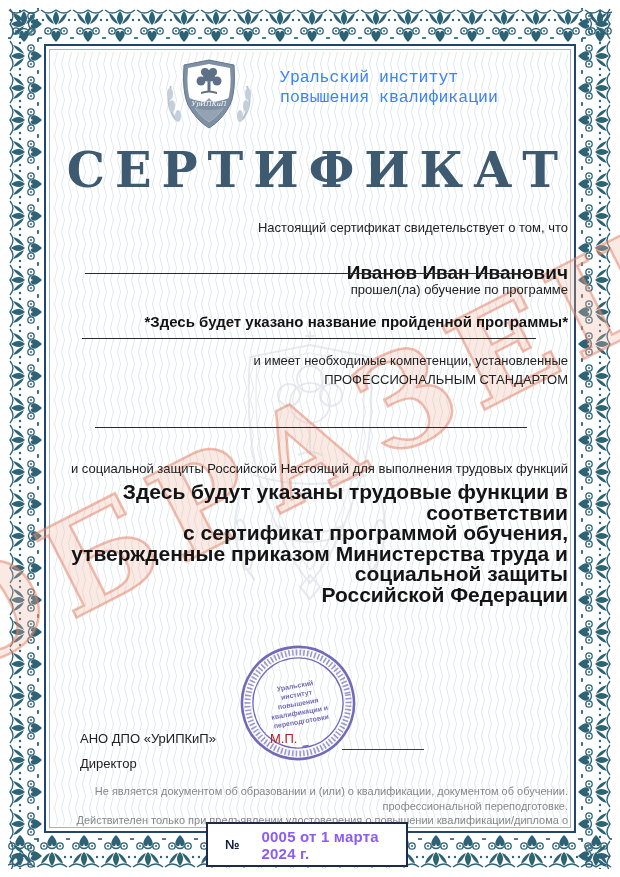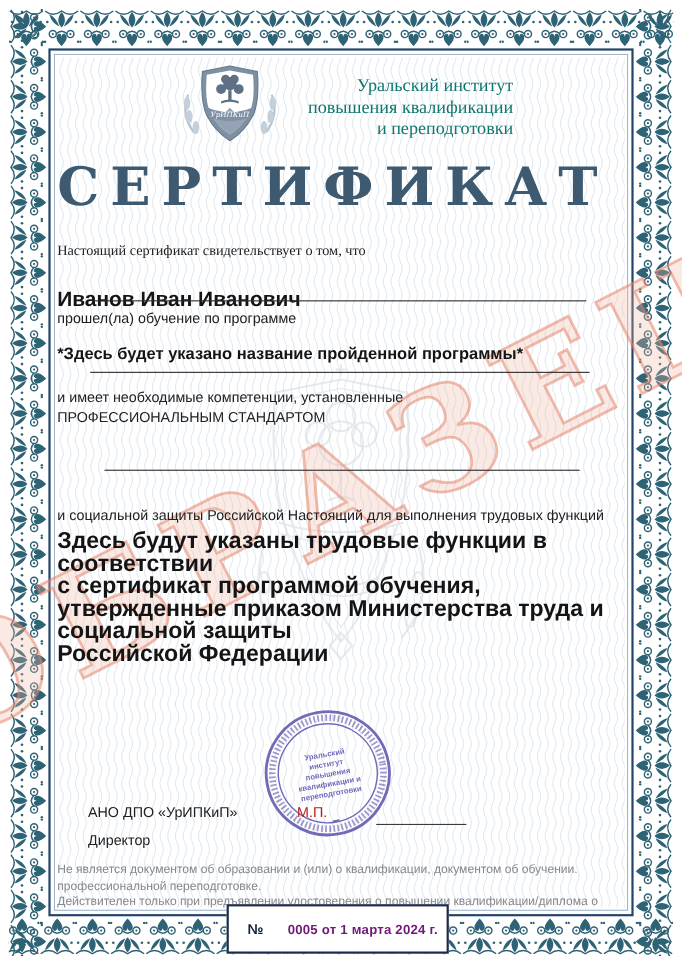--- a/index.html
+++ b/index.html
@@ -22,37 +22,37 @@
   .guilloche{position:absolute;left:52px;top:52px;width:516px;height:773px;}
   
   .wm-shield{position:absolute;left:195px;top:325px;opacity:.55;z-index:1;}
   .wm-sample{position:absolute;left:50%;top:448px;transform:translate(-50%,-50%) rotate(-27deg);
      font-family:"DejaVu Serif",serif;font-weight:700;font-size:128px;letter-spacing:14px;
      color:rgba(243,184,164,.30);-webkit-text-stroke:2.5px rgba(227,128,102,.52);
      white-space:nowrap;z-index:2;}
   
   .content{position:absolute;inset:52px;z-index:4;}
   .content .abs{position:absolute;}
-  .ctr{left:0;right:0;text-align:left;}
-  .orgname{font-family:Liberation Serif, serif;font-size:16.5px;line-height:19.5px;color:#0f766e;text-align:right;}
+  .ctr{left:0;right:0;text-align:right;}
+  .orgname{font-family:Liberation Mono, monospace;font-size:16.5px;line-height:19.5px;color:#3b82f6;}
   .cert-title{font-family:"DejaVu Serif",serif;font-weight:700;font-size:48px;line-height:52px;
       letter-spacing:10px;color:#3d5a70;}
   .t13{font-size:13px;line-height:19px;color:#212121;}
   .bold15{font-size:15px;font-weight:700;color:#141414;}
   .uline{border-bottom:1.5px solid #2b2b2b;height:0;}
   .funcs{font-size:21px;line-height:20.5px;font-weight:700;color:#141414;}
   .mp{font-size:13px;color:#b91c1c;}
   .sigline{border-bottom:1.3px solid #3a3a3a;height:0;}
   .disclaimer{font-size:11px;line-height:14.5px;color:#85878b;}
   .stamp{position:absolute;left:186px;top:591px;opacity:.85;}
   
   .number-box{position:absolute;left:206px;top:822px;width:202px;height:45px;background:#fff;
      border:2.5px solid #1b2b49;box-sizing:border-box;display:flex;align-items:center;z-index:10;}
   .number-box .nlabel{font-size:13px;font-weight:700;color:#10203a;margin-left:17px;}
-  .number-box .nvalue{font-size:12px;font-weight:700;color:#701a75;margin-left:22px;letter-spacing:.2px;}
+  .number-box .nvalue{font-size:15px;font-weight:700;color:#8b5cf6;margin-left:22px;letter-spacing:.2px;}
 </style>
 </head>
 <body>
 
 <div class="page">
 
   <div class="orn" id="orn-top">
       <div class="strip-inner">
 <svg width="32" height="36" viewBox="0 0 32 36" xmlns="http://www.w3.org/2000/svg">
  <g fill="none" stroke="#2e6376" stroke-width="1.3">
@@ -1944,26 +1944,25 @@
         <rect x="51.5" y="24" width="3" height="10"></rect>
         <path d="M45,34 Q53,31 61,34 L61,36 Q53,33 45,36 Z"></path>
       </g>
       <path d="M33,40 Q53,48 73,40 L73,48 Q53,56 33,48 Z" fill="#7e90a4"></path>
       <text x="53" y="48" text-anchor="middle" font-size="6.5" font-style="italic" font-family="DejaVu Serif, serif" fill="#ffffff">УрИПКиП</text>
     </svg>
 
     <div class="abs orgname" style="left:228px;top:16px;">
       <div>Уральский институт</div>
       <div>повышения квалификации</div>
-      <div>и переподготовки</div>
     </div>
 
     <div class="abs ctr cert-title" style="top:92px;">СЕРТИФИКАТ</div>
 
-    <div class="abs ctr t13" style="top:166px;font-family:Liberation Serif, serif;">Настоящий сертификат свидетельствует о том, что</div>
+    <div class="abs ctr t13" style="top:166px;">Настоящий сертификат свидетельствует о том, что</div>
 
     <div class="abs ctr bold15" style="top:210px;font-size:19px;">Иванов Иван Иванович</div>
     <div class="abs uline" style="left:33px;top:221px;width:448px;"></div>
 
     <div class="abs ctr t13" style="top:228px;">прошел(ла) обучение по программе</div>
 
     <div class="abs ctr bold15" style="top:261px;">*Здесь будет указано название пройденной программы*</div>
     <div class="abs uline" style="left:30px;top:286px;width:454px;"></div>
 
     <div class="abs ctr t13" style="top:299px;">и имеет необходимые компетенции, установленные</div>

